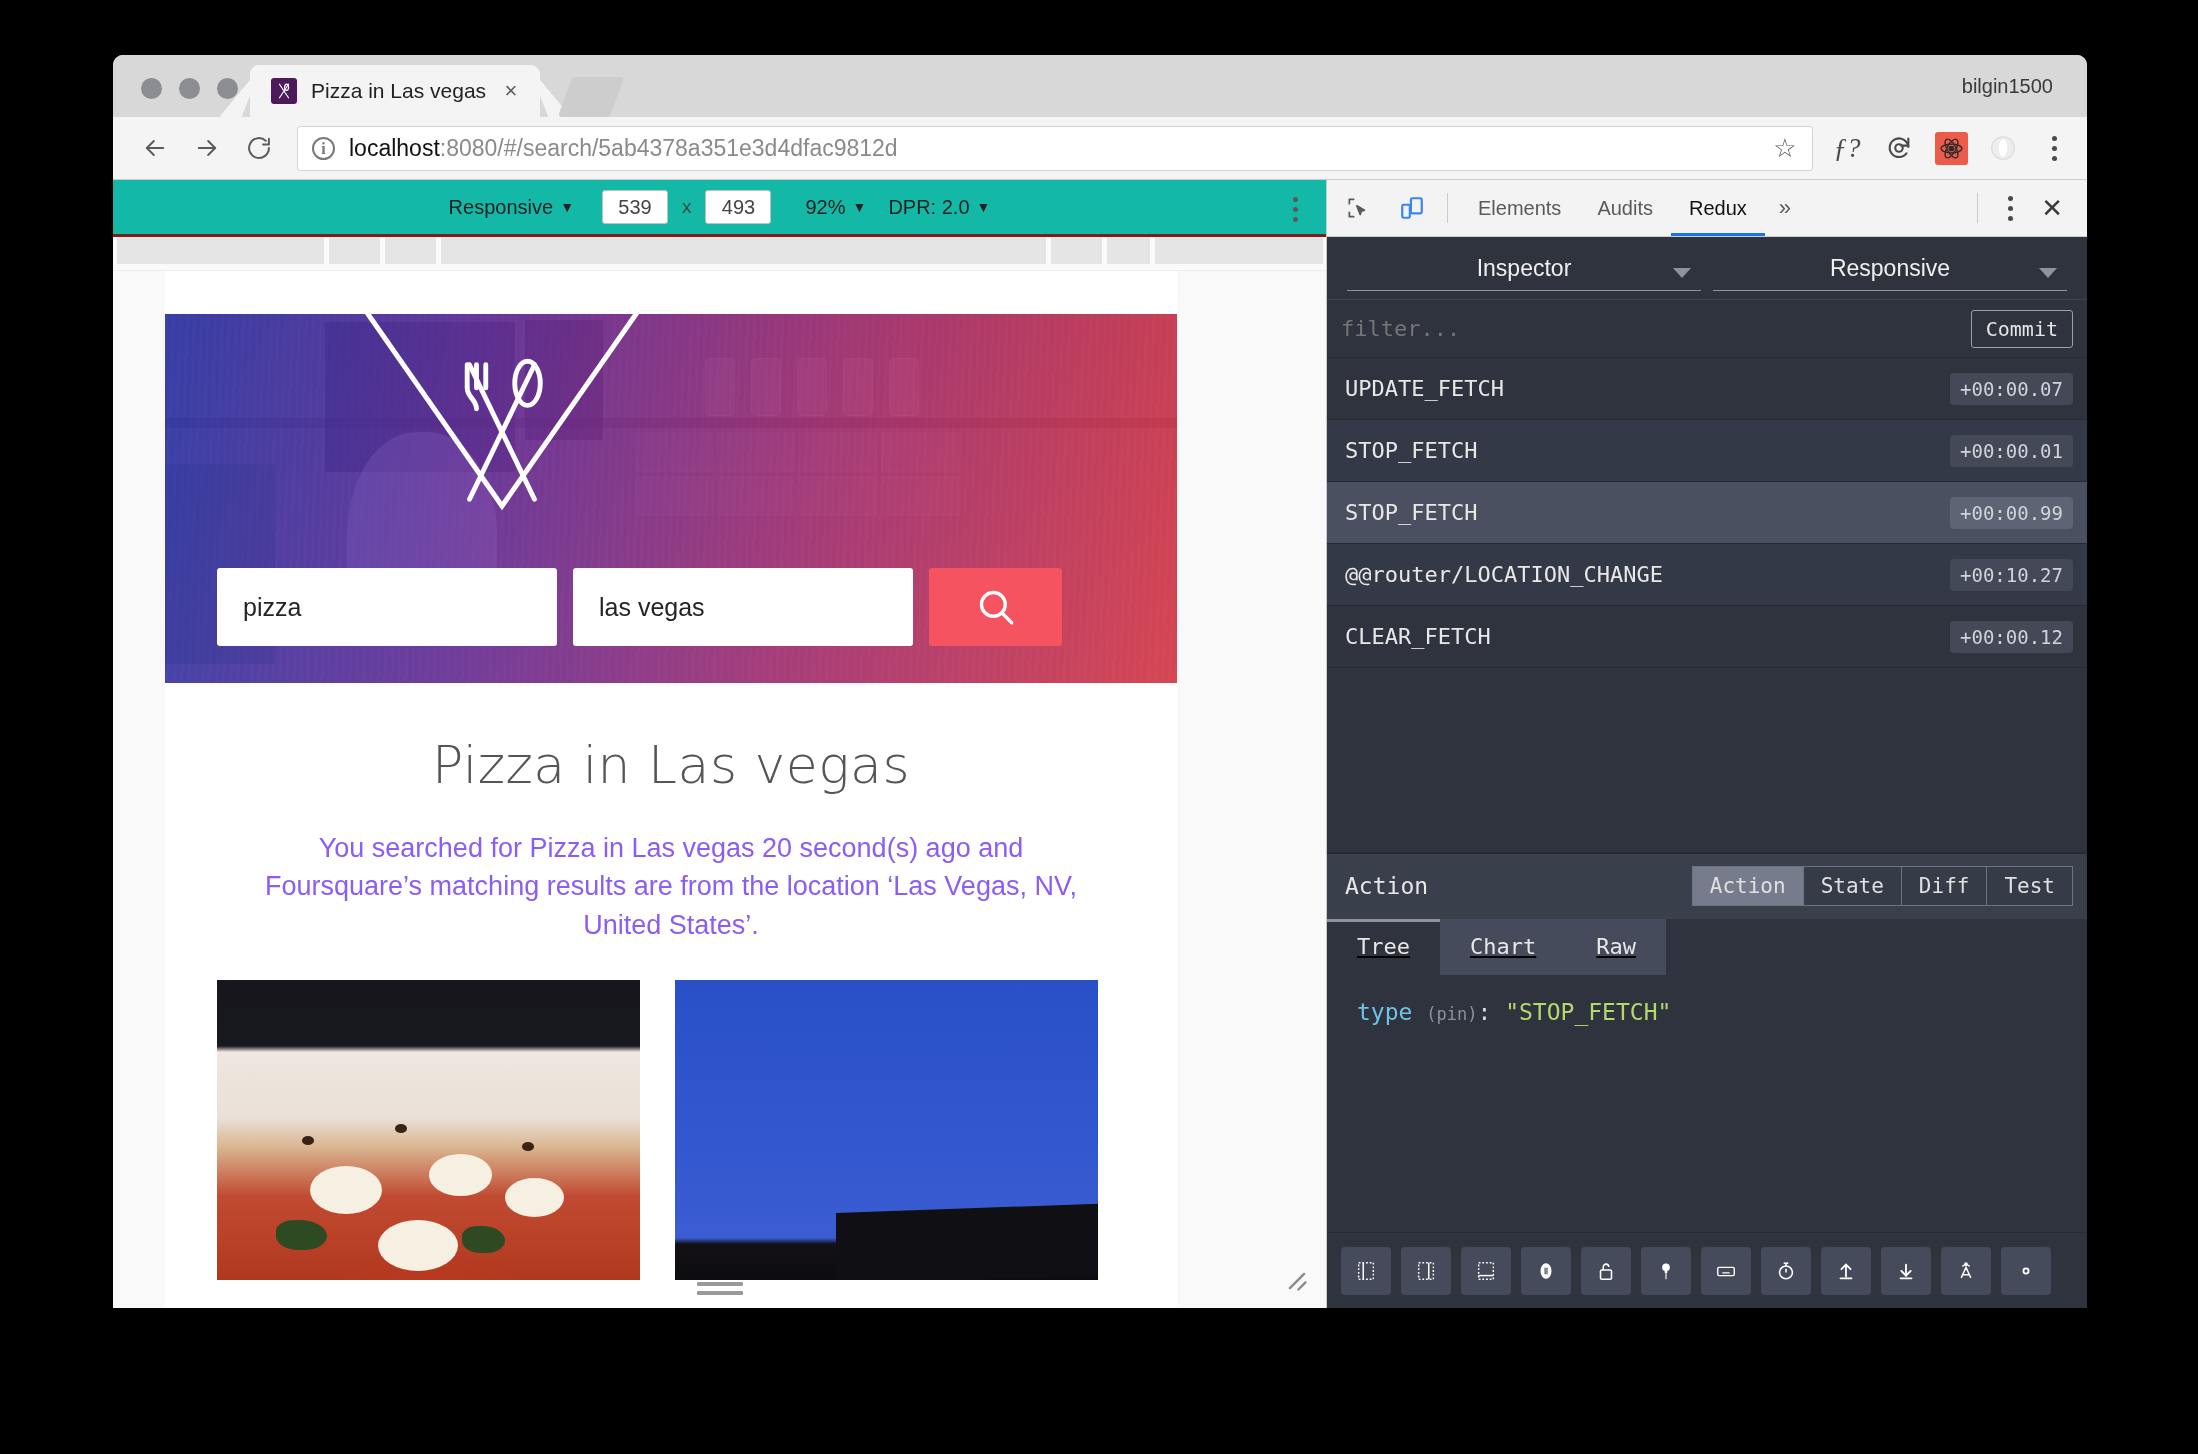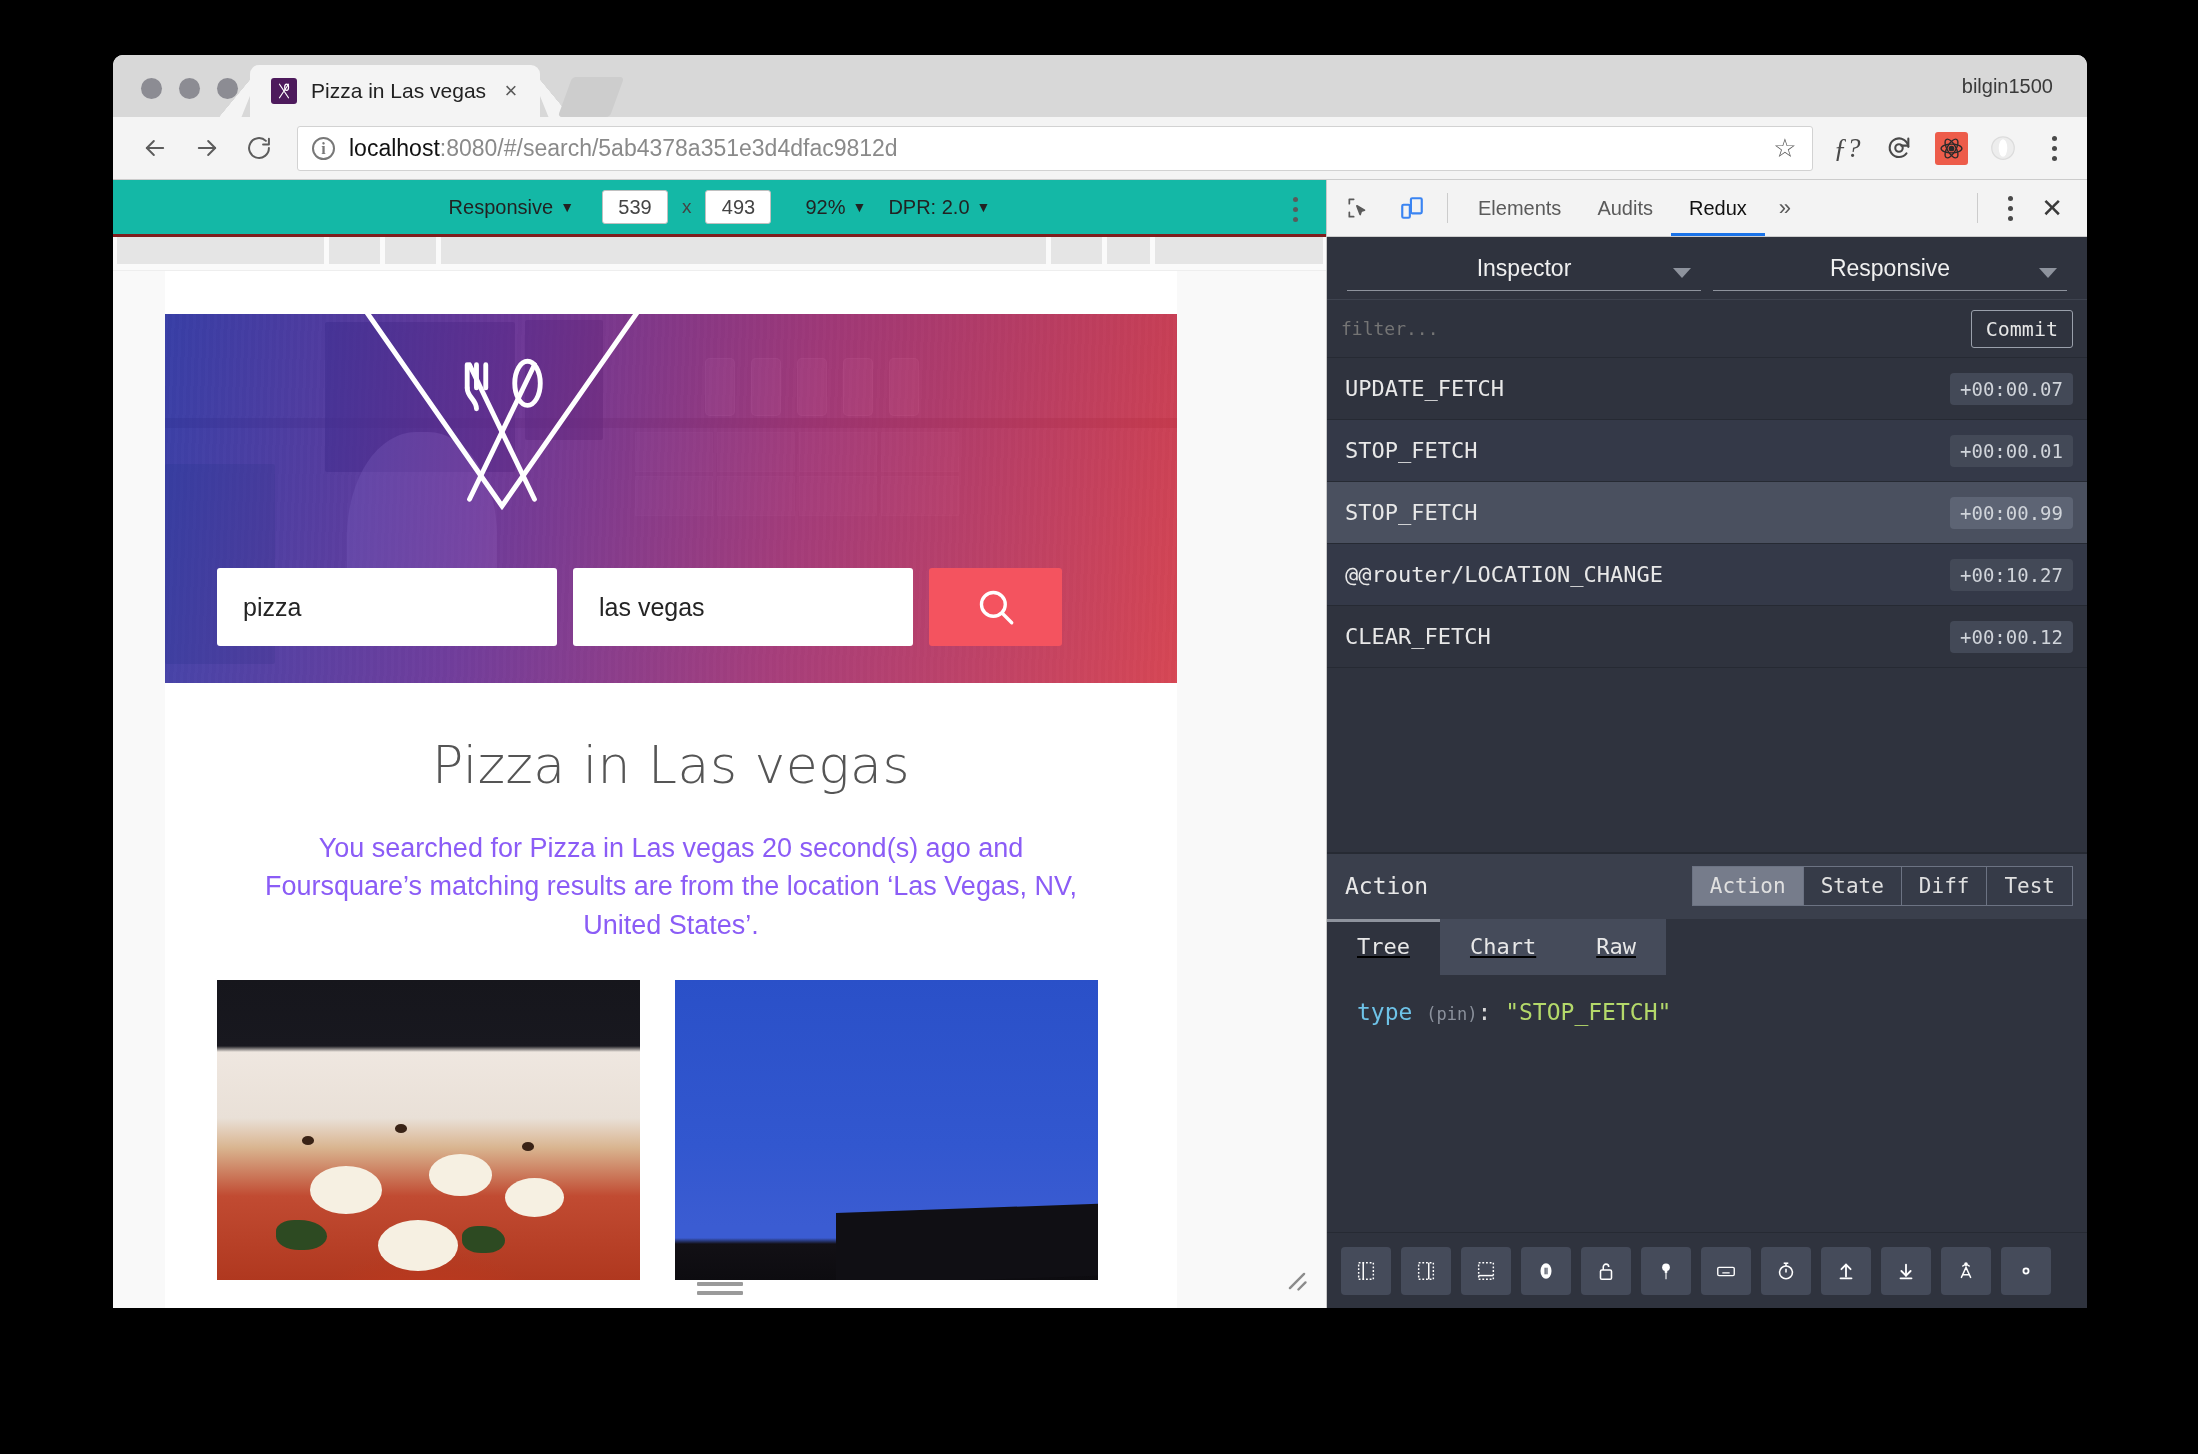--- a/index.html
+++ b/index.html
@@ -369,21 +369,21 @@
 
   #redux-filter {
     height: 58px; flex: 0 0 auto;
     background: #2f333e;
     display: flex; align-items: center;
     padding: 0 14px; position: relative;
     border-bottom: 1px solid #262a33;
   }
   #filter-input {
     flex: 1 1 auto; background: transparent; border: 0; outline: 0;
-    color: #9aa0ab; font-size: 18px;
+    color: #9aa0ab; font-size: 22px;
     font-family: "DejaVu Sans Mono", monospace;
   }
   #commit-btn {
     border: 1px solid #9aa0ab; border-radius: 3px;
     background: transparent; color: #e6e6e6;
     font-size: 20px; padding: 6px 14px;
     font-family: "DejaVu Sans Mono", monospace;
   }
 
   #action-list {

